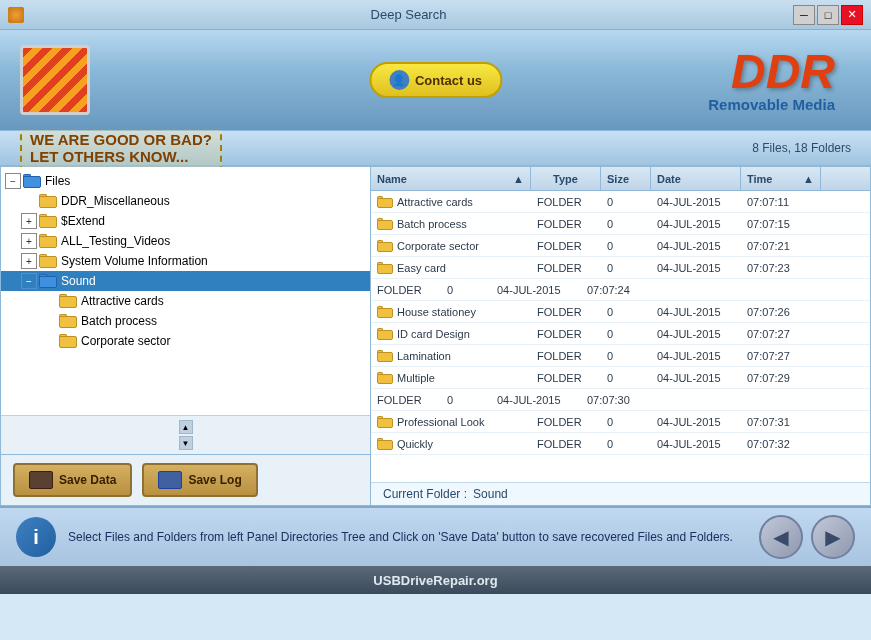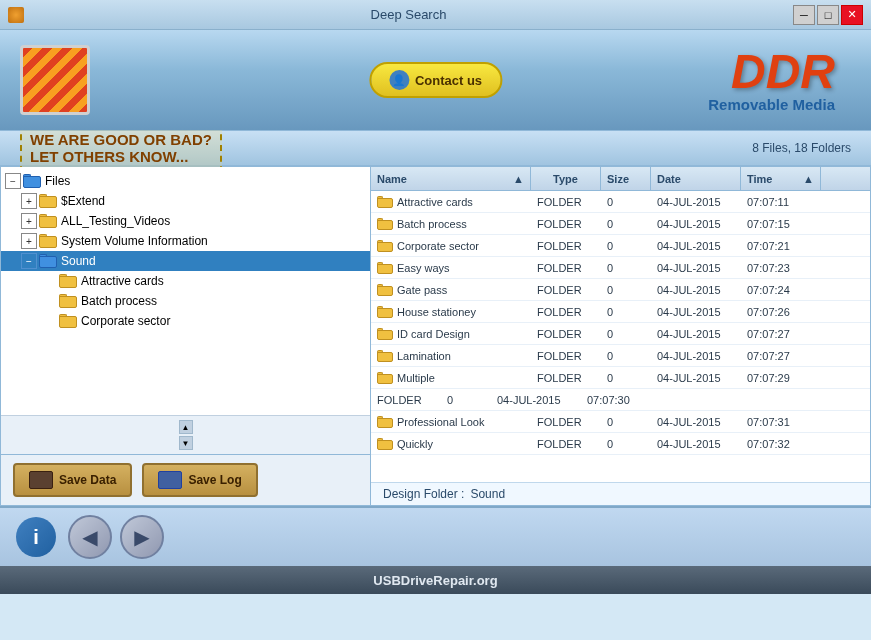--- a/index.html
+++ b/index.html
@@ -440,20 +440,28 @@
 
       <div class="tree-item">
         <div class="tree-expand">−</div>
         <div class="tree-folder-icon">
           <div class="folder-tab blue"></div>
           <div class="folder-body blue"></div>
         </div>
         <span>Files</span>
       </div>
 
+      <div class="tree-item" style="padding-left: 20px;">
+        <div class="tree-expand placeholder"></div>
+        <div class="tree-folder-icon">
+          <div class="folder-tab"></div>
+          <div class="folder-body"></div>
+        </div>
+        <span>DDR_Miscellaneous</span>
+      </div>
 
       <div class="tree-item" style="padding-left: 20px;">
         <div class="tree-expand">+</div>
         <div class="tree-folder-icon">
           <div class="folder-tab"></div>
           <div class="folder-body"></div>
         </div>
         <span>$Extend</span>
       </div>
 
@@ -590,35 +598,28 @@
     <div class="file-cell size">0</div>
     <div class="file-cell date">04-JUL-2015</div>
     <div class="file-cell time">07:07:21</div>
   </div>
         <div class="file-row">
     <div class="file-cell name">
       <div class="file-folder-icon">
         <div class="ff-tab"></div>
         <div class="ff-body"></div>
       </div>
-      <span>Easy ways</span>
+      <span>Easy card</span>
     </div>
     <div class="file-cell type">FOLDER</div>
     <div class="file-cell size">0</div>
     <div class="file-cell date">04-JUL-2015</div>
     <div class="file-cell time">07:07:23</div>
   </div>
         <div class="file-row">
-    <div class="file-cell name">
-      <div class="file-folder-icon">
-        <div class="ff-tab"></div>
-        <div class="ff-body"></div>
-      </div>
-      <span>Gate pass</span>
-    </div>
     <div class="file-cell type">FOLDER</div>
     <div class="file-cell size">0</div>
     <div class="file-cell date">04-JUL-2015</div>
     <div class="file-cell time">07:07:24</div>
   </div>
         <div class="file-row">
     <div class="file-cell name">
       <div class="file-folder-icon">
         <div class="ff-tab"></div>
         <div class="ff-body"></div>
@@ -697,29 +698,30 @@
       <span>Quickly</span>
     </div>
     <div class="file-cell type">FOLDER</div>
     <div class="file-cell size">0</div>
     <div class="file-cell date">04-JUL-2015</div>
     <div class="file-cell time">07:07:32</div>
   </div>
       </div>
 
     <div class="file-footer">
-      <span>Design Folder :</span>
+      <span>Current Folder :</span>
       <span>Sound</span>
     </div>
   </div>
 
 </div>
 
 <div class="info-bar">
   <div class="info-icon">i</div>
+  <div class="info-text">Select Files and Folders from left Panel Directories Tree and Click on 'Save Data' button to save recovered Files and Folders.</div>
   <div class="nav-btns">
     <div class="nav-btn">◀</div>
     <div class="nav-btn">▶</div>
   </div>
 </div>
 
 <div class="footer">
   <span class="footer-text">USBDriveRepair.org</span>
 </div>
 

